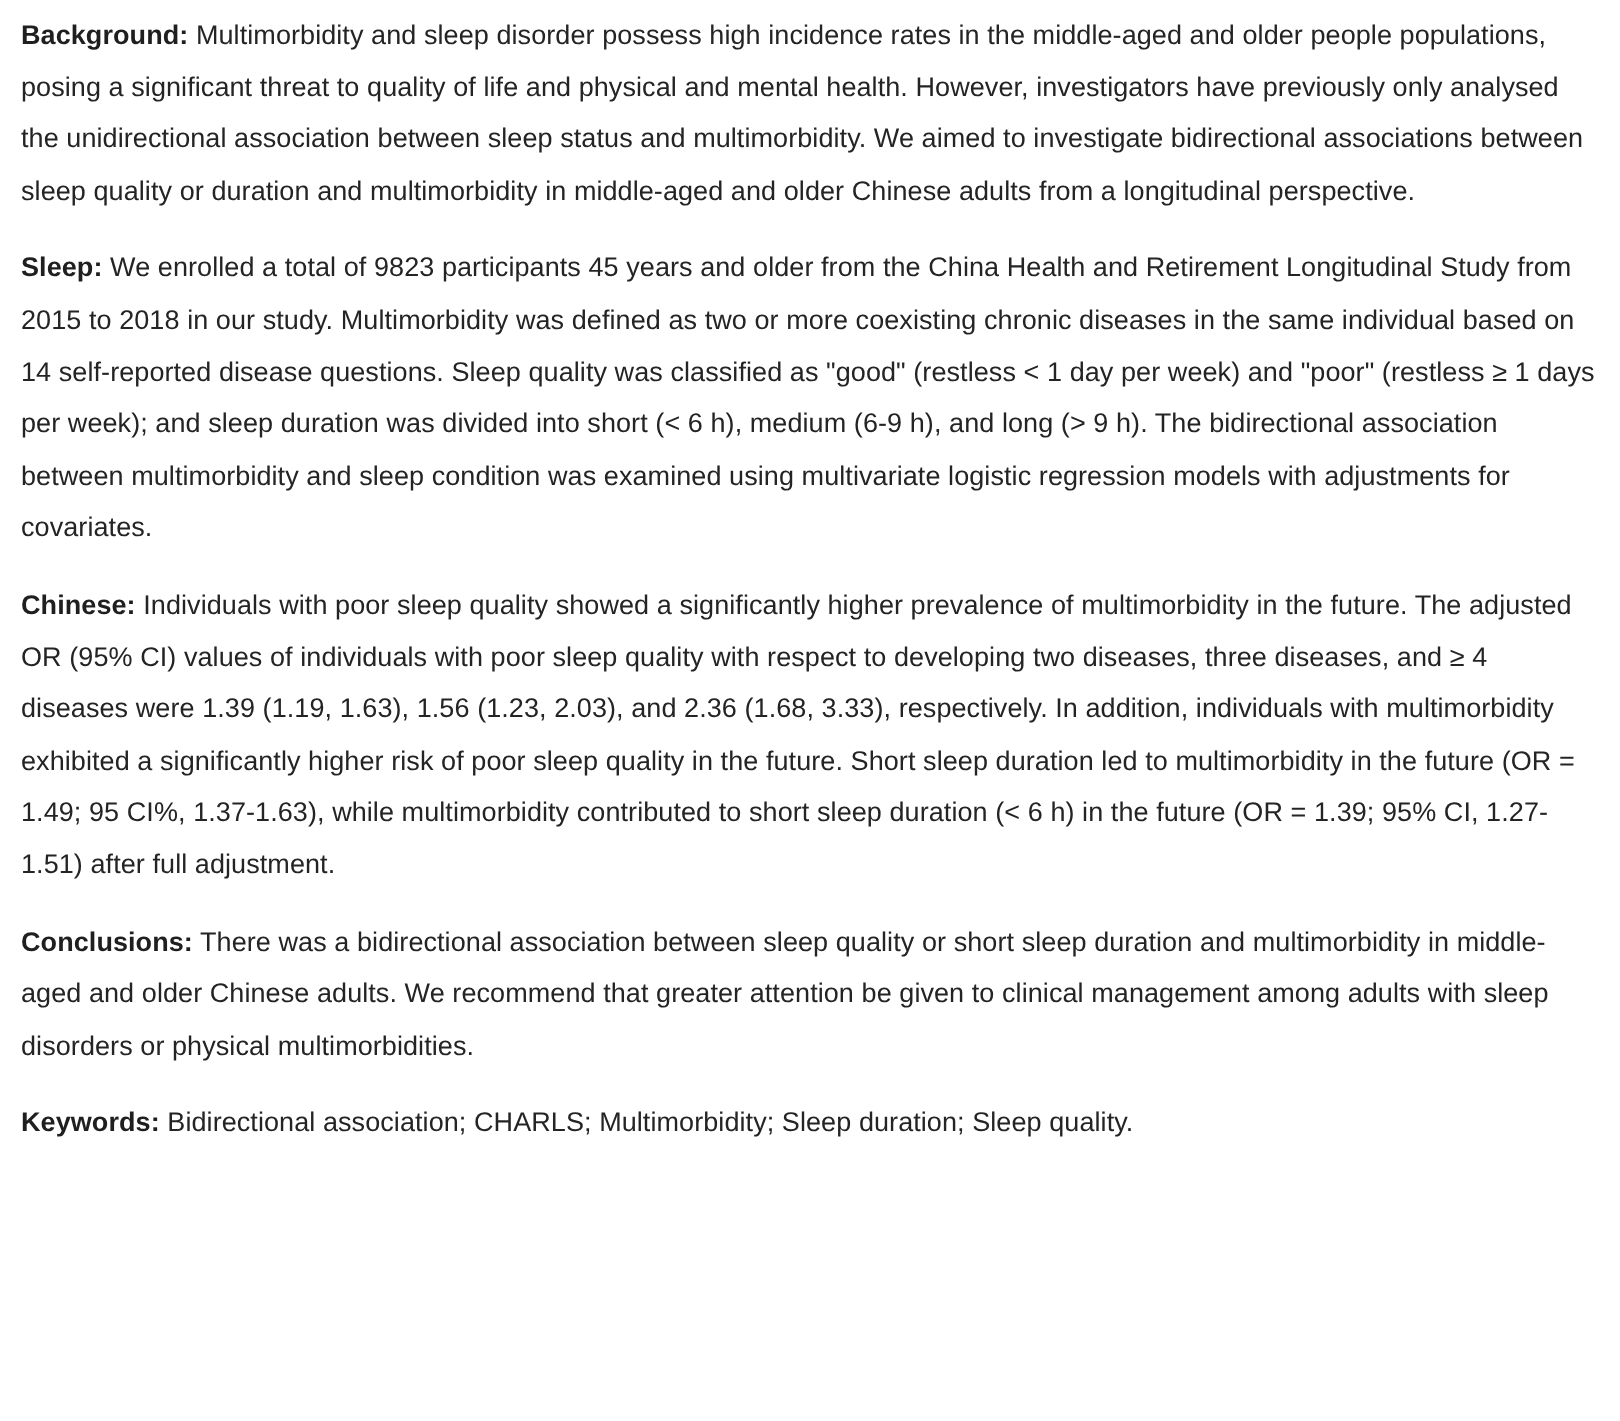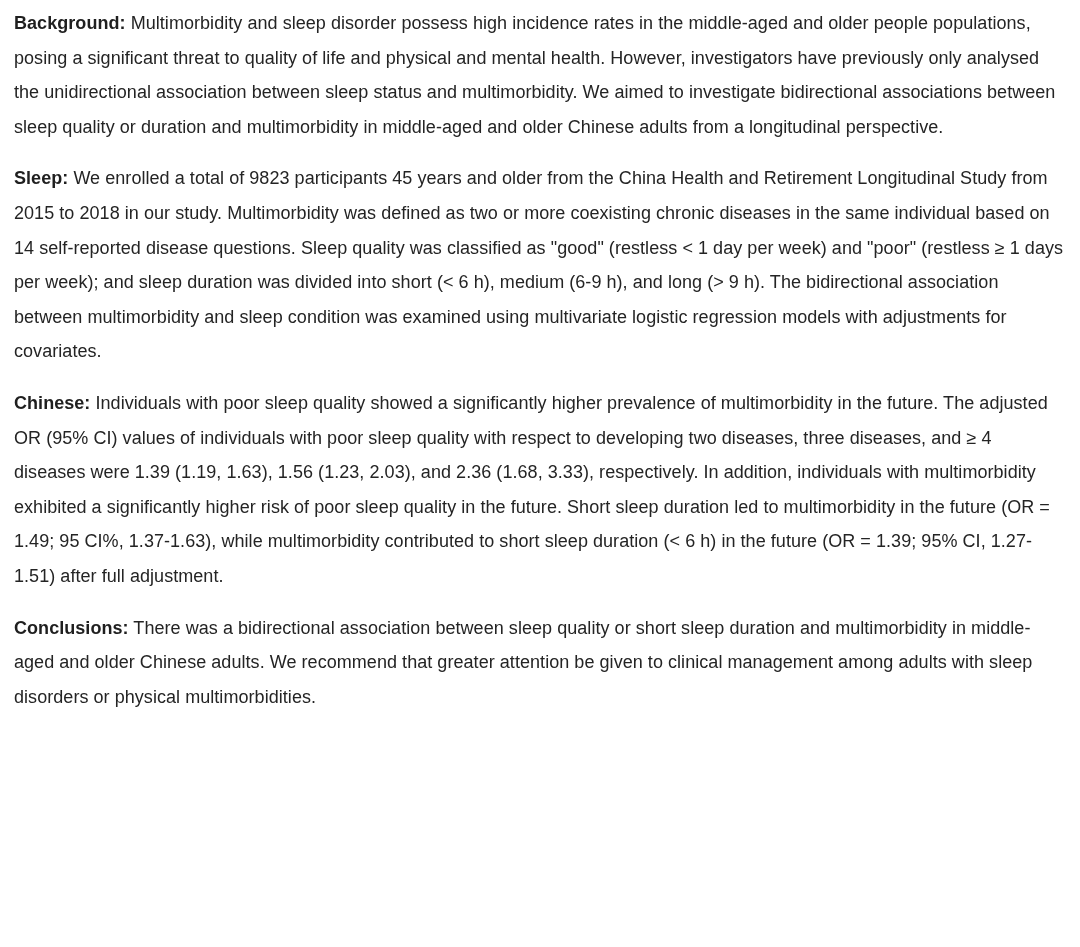--- a/index.html
+++ b/index.html
@@ -58,13 +58,17 @@
   <p class="section">
     <span class="section-label">Chinese:</span>
     <span>Individuals with poor sleep quality showed a significantly higher prevalence of multimorbidity in the future. The adjusted OR (95% CI) values of individuals with poor sleep quality with respect to developing two diseases, three diseases, and ≥ 4 diseases were 1.39 (1.19, 1.63), 1.56 (1.23, 2.03), and 2.36 (1.68, 3.33), respectively. In addition, individuals with multimorbidity exhibited a significantly higher risk of poor sleep quality in the future. Short sleep duration led to multimorbidity in the future (OR = 1.49; 95 CI%, 1.37-1.63), while multimorbidity contributed to short sleep duration (&lt; 6 h) in the future (OR = 1.39; 95% CI, 1.27-1.51) after full adjustment.</span>
   </p>
 
   <p class="section">
     <span class="section-label">Conclusions:</span>
     <span>There was a bidirectional association between sleep quality or short sleep duration and multimorbidity in middle-aged and older Chinese adults. We recommend that greater attention be given to clinical management among adults with sleep disorders or physical multimorbidities.</span>
   </p>
 
+  <p class="section">
+    <span class="section-label">Keywords:</span>
+    <span>Bidirectional association; CHARLS; Multimorbidity; Sleep duration; Sleep quality.</span>
+  </p>
 </div>
 
 </body></html>

